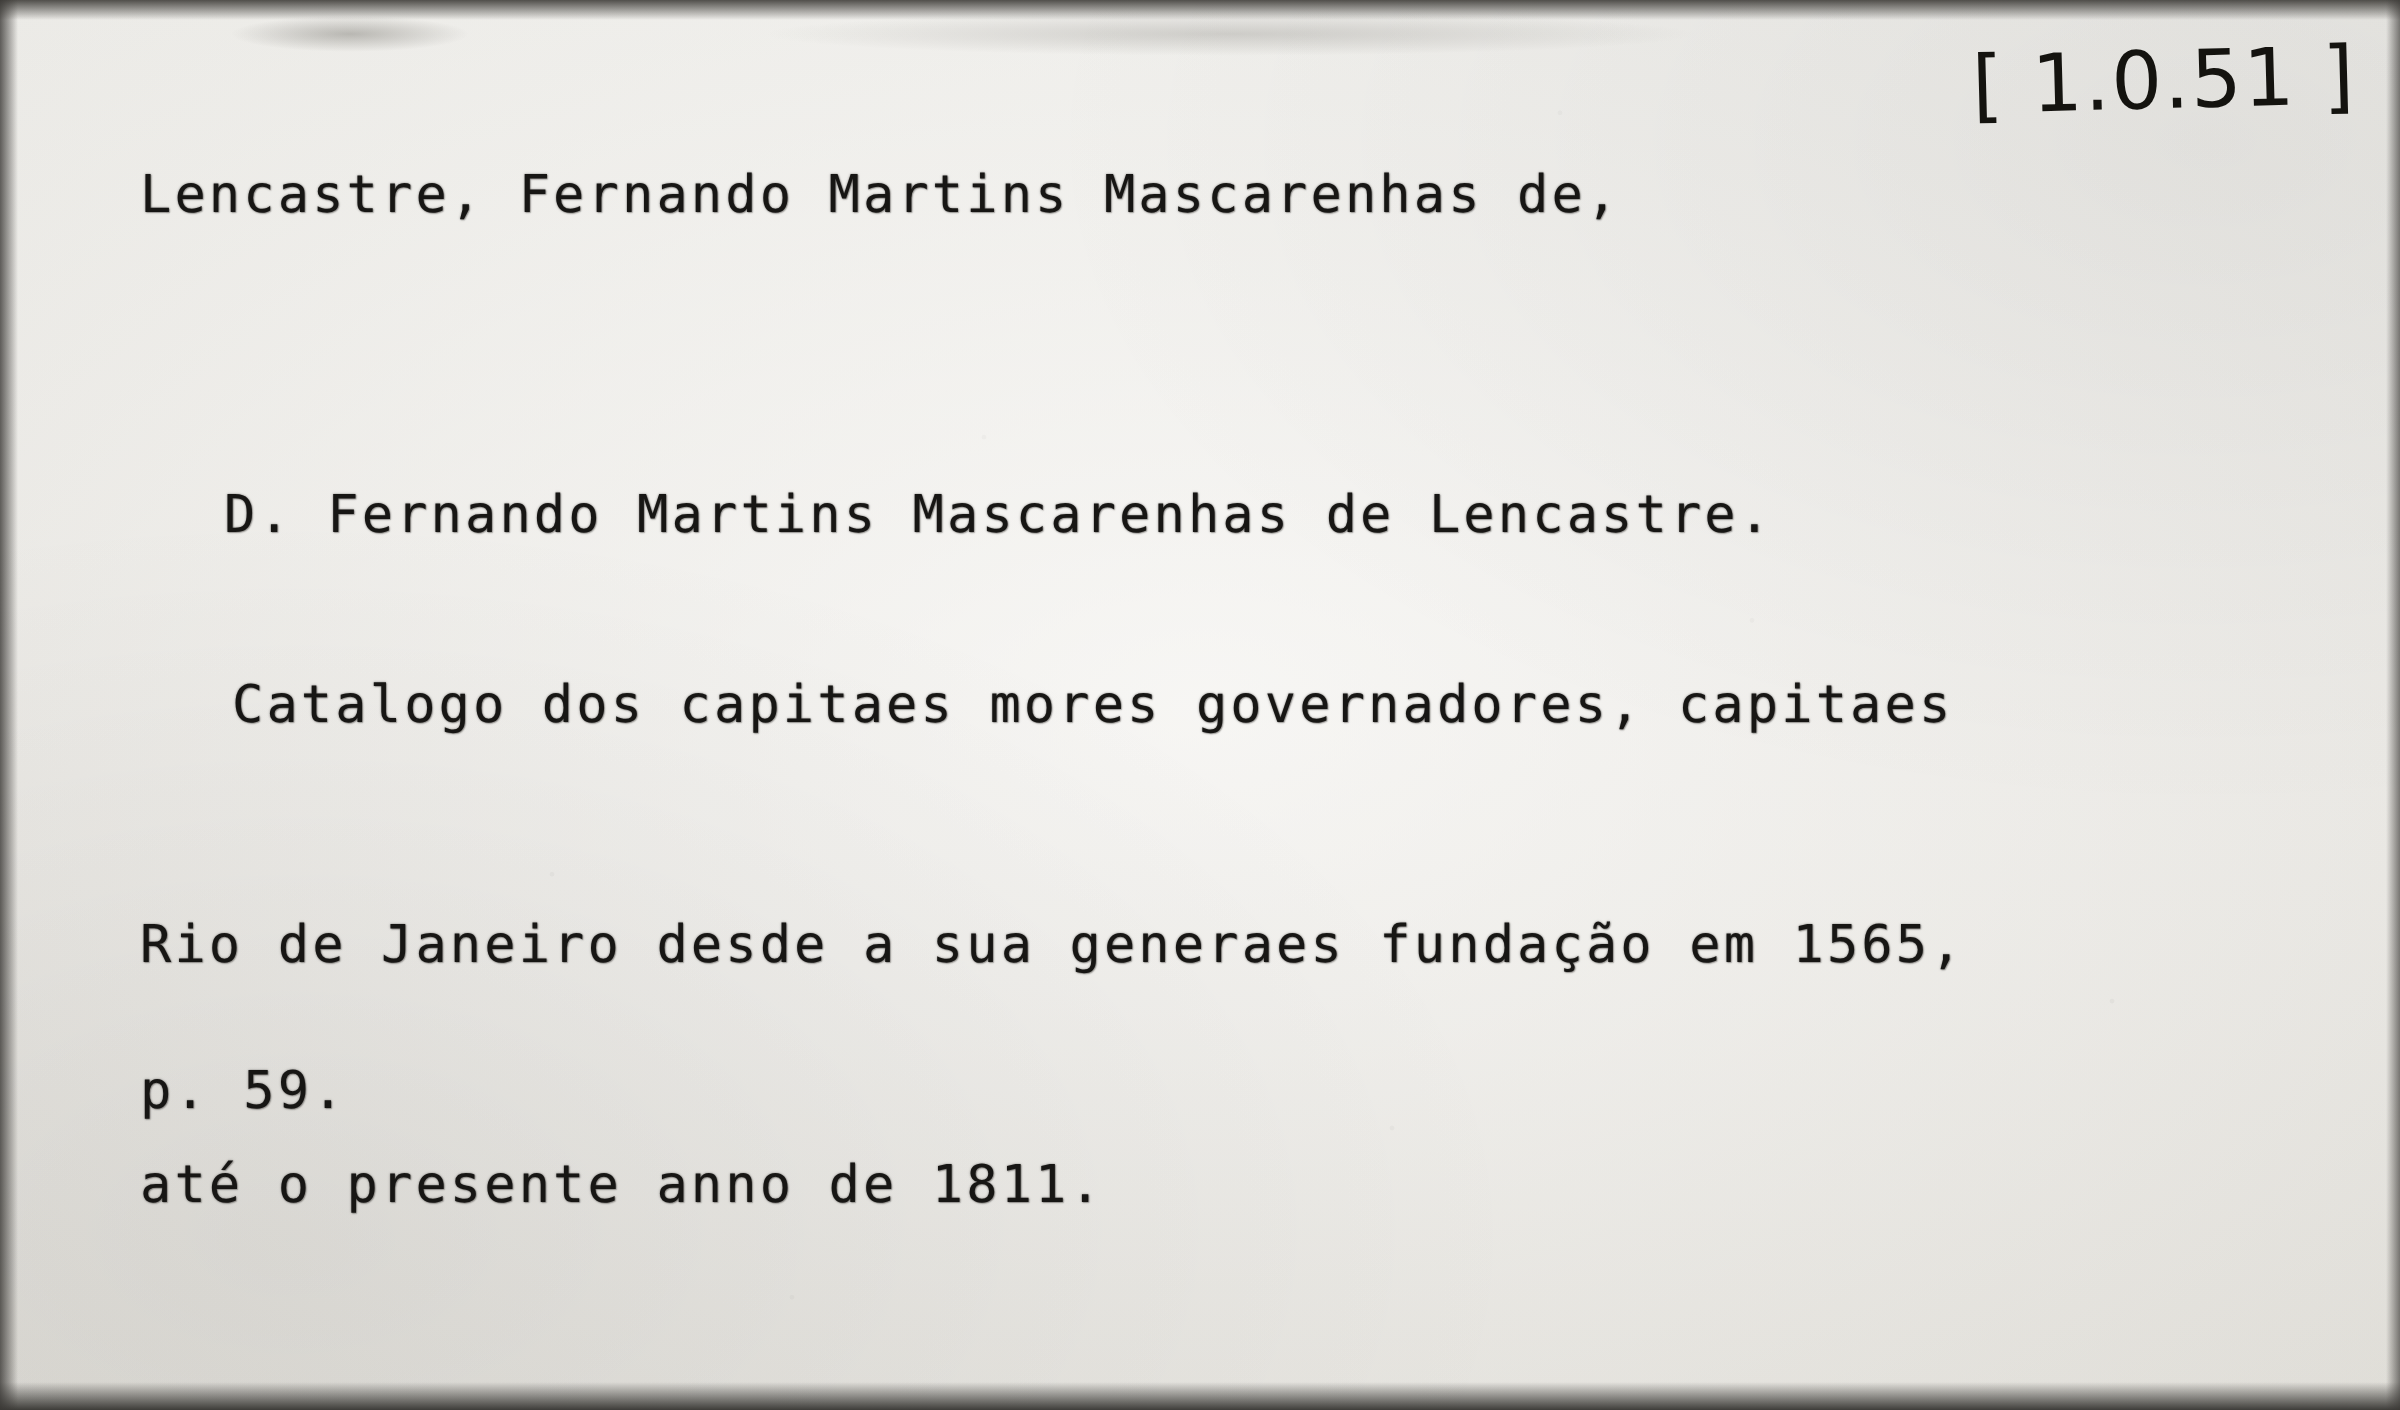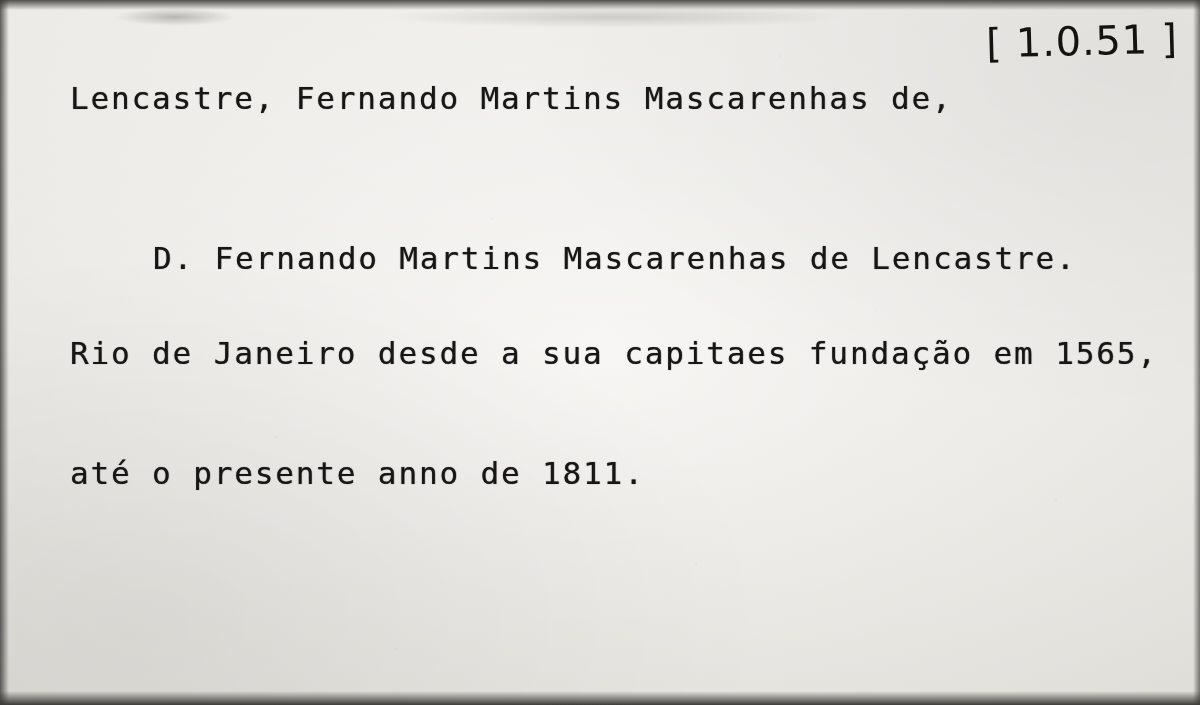--- a/index.html
+++ b/index.html
@@ -66,28 +66,28 @@
   .smudge-tr {
     position: absolute; left: 380px; top: 6px; width: 470px; height: 22px;
     background: radial-gradient(ellipse at center, rgba(130,128,122,.30) 0%, rgba(130,128,122,0) 70%);
     pointer-events: none;
   }
 
   .typed {
     position: absolute;
     white-space: pre;
     letter-spacing: 0.06em;
-    font-size: 31px;
+    font-size: 26px;
     line-height: 40px;
     color: #171614;
     text-shadow: 0 0 1.1px rgba(30,28,25,.55), .5px .3px .6px rgba(20,18,16,.28);
   }
 
   #heading       { left: 70px;  top: 78px;  }
-  #subtitle      { left: 112px; top: 158px; margin-left: 41px; }
+  #subtitle      { left: 112px; top: 158px; }
   #body-block    { left: 70px;  top: 253px; }
   #citation      { left: 70px;  top: 446px; }
 
   .indent { padding-left: 46px; }
 
   .call-number {
     position: absolute;
     right: 22px;
     top: 18px;
     font-family: "DejaVu Sans", "Liberation Sans", sans-serif;
@@ -115,20 +115,22 @@
 
   <div class="call-number">[ 1.0.51 ]</div>
 
   <div class="typed" id="heading">Lencastre, Fernando Martins Mascarenhas de,</div>
 
   <div class="typed" id="subtitle">
     <span class="line">D. Fernando Martins Mascarenhas de Lencastre.</span>
   </div>
 
   <div class="typed" id="body-block">
-    <span class="line">Rio de Janeiro desde a sua capitaes fundação em 1565,</span>
+    <span class="line indent">Catalogo dos capitaes mores governadores, capitaes</span>
+    <span class="line">Rio de Janeiro desde a sua generaes fundação em 1565,</span>
     <span class="line">até o presente anno de 1811.</span>
   </div>
 
   <div class="typed" id="citation">
+    <span class="line">p. 59.</span>
   </div>
 
 </div>
 
 </body></html>

